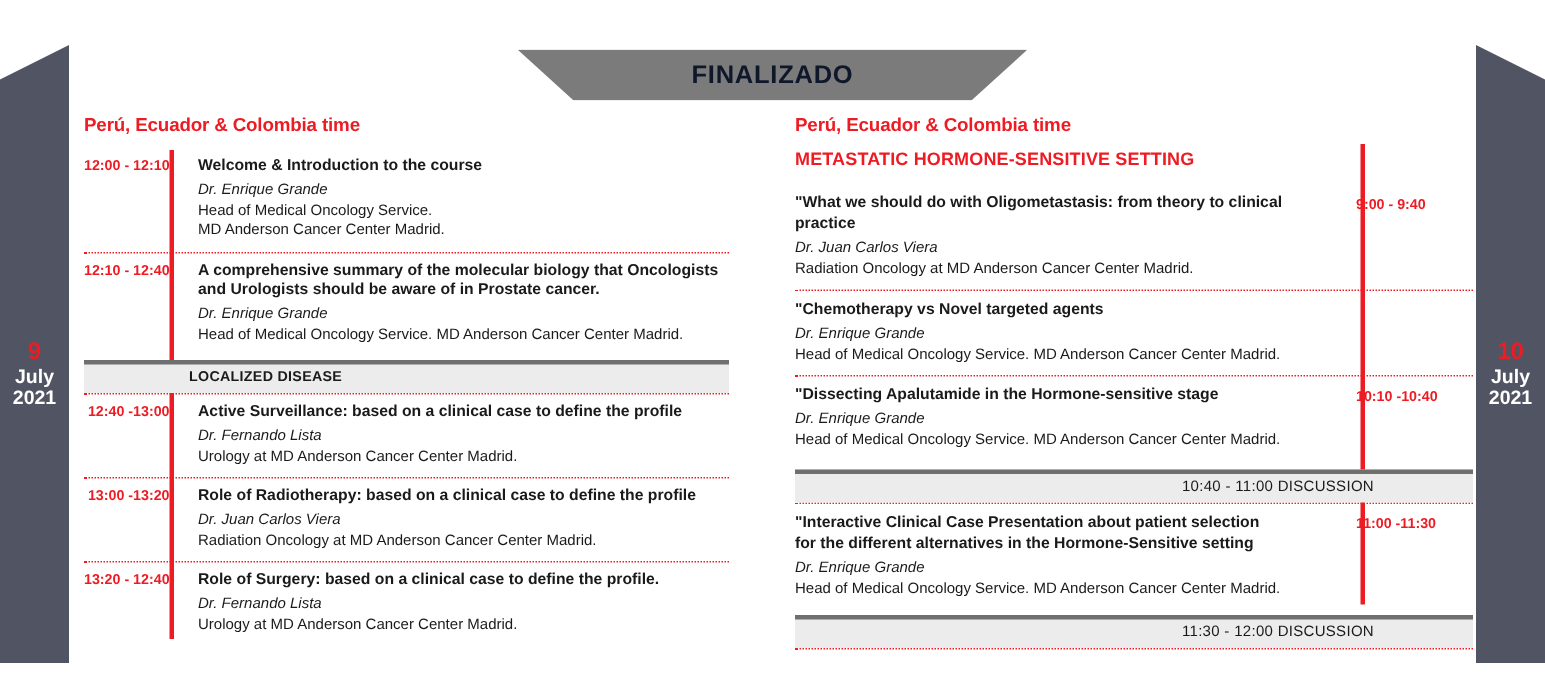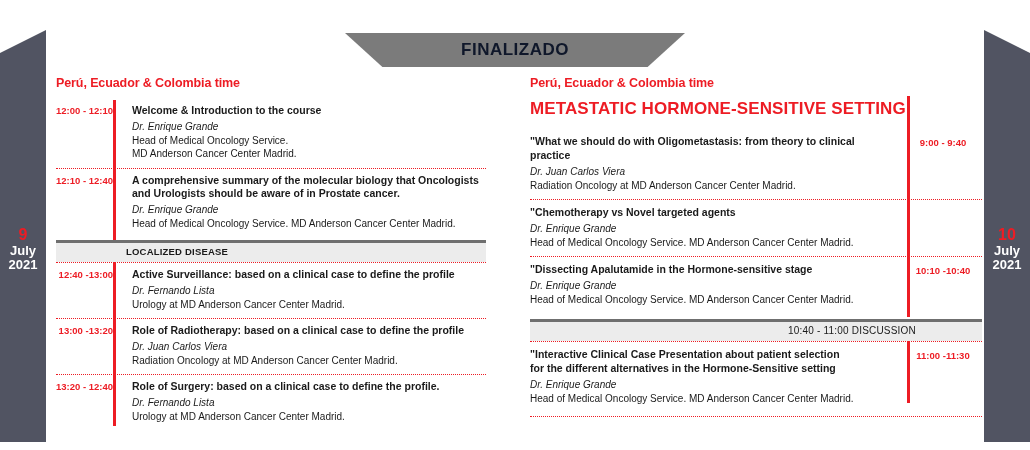--- a/index.html
+++ b/index.html
@@ -75,21 +75,21 @@
 
   .tz-header {
     color: #ED1C24;
     font-size: 12.5px;
     font-weight: bold;
     margin: 0 0 9px 0;
     letter-spacing: -0.1px;
   }
   .section-header {
     color: #ED1C24;
-    font-size: 17px;
+    font-size: 12px;
     font-weight: bold;
     margin: 0 0 10px 0;
     letter-spacing: 0.1px;
   }
 
   
   .rowL {
     position: relative;
     display: flex;
     padding: 5px 0 7px 0;
@@ -187,21 +187,20 @@
     flex: 1;
     padding-right: 10px;
     max-width: 372px;
   }
   .rowR .time {
     width: 78px;
     flex: 0 0 78px;
     color: #ED1C24;
     font-size: 9.5px;
     font-weight: bold;
-    text-align: center;
     padding-top: 2px;
     white-space: nowrap;
   }
 </style>
 </head>
 <body>
 
 <div class="banner">
   <span>FINALIZADO</span>
 </div>
@@ -336,14 +335,17 @@
       <div class="title">"Interactive Clinical Case Presentation about patient selection</div>
       <div class="title">for the different alternatives in the Hormone-Sensitive setting</div>
       <div class="speaker">Dr. Enrique Grande</div>
       <div class="affil">Head of Medical Oncology Service. MD Anderson Cancer Center Madrid.</div>
     </div>
     <div class="time">11:00 -11:30</div>
   </div>
 
   <div style="height:4px"></div>
 
+  <div class="band">
+    <div class="band-label-right">11:30  - 12:00  DISCUSSION</div>
+  </div>
   <div class="dotted-sep"></div>
 </div>
 
 </body></html>

